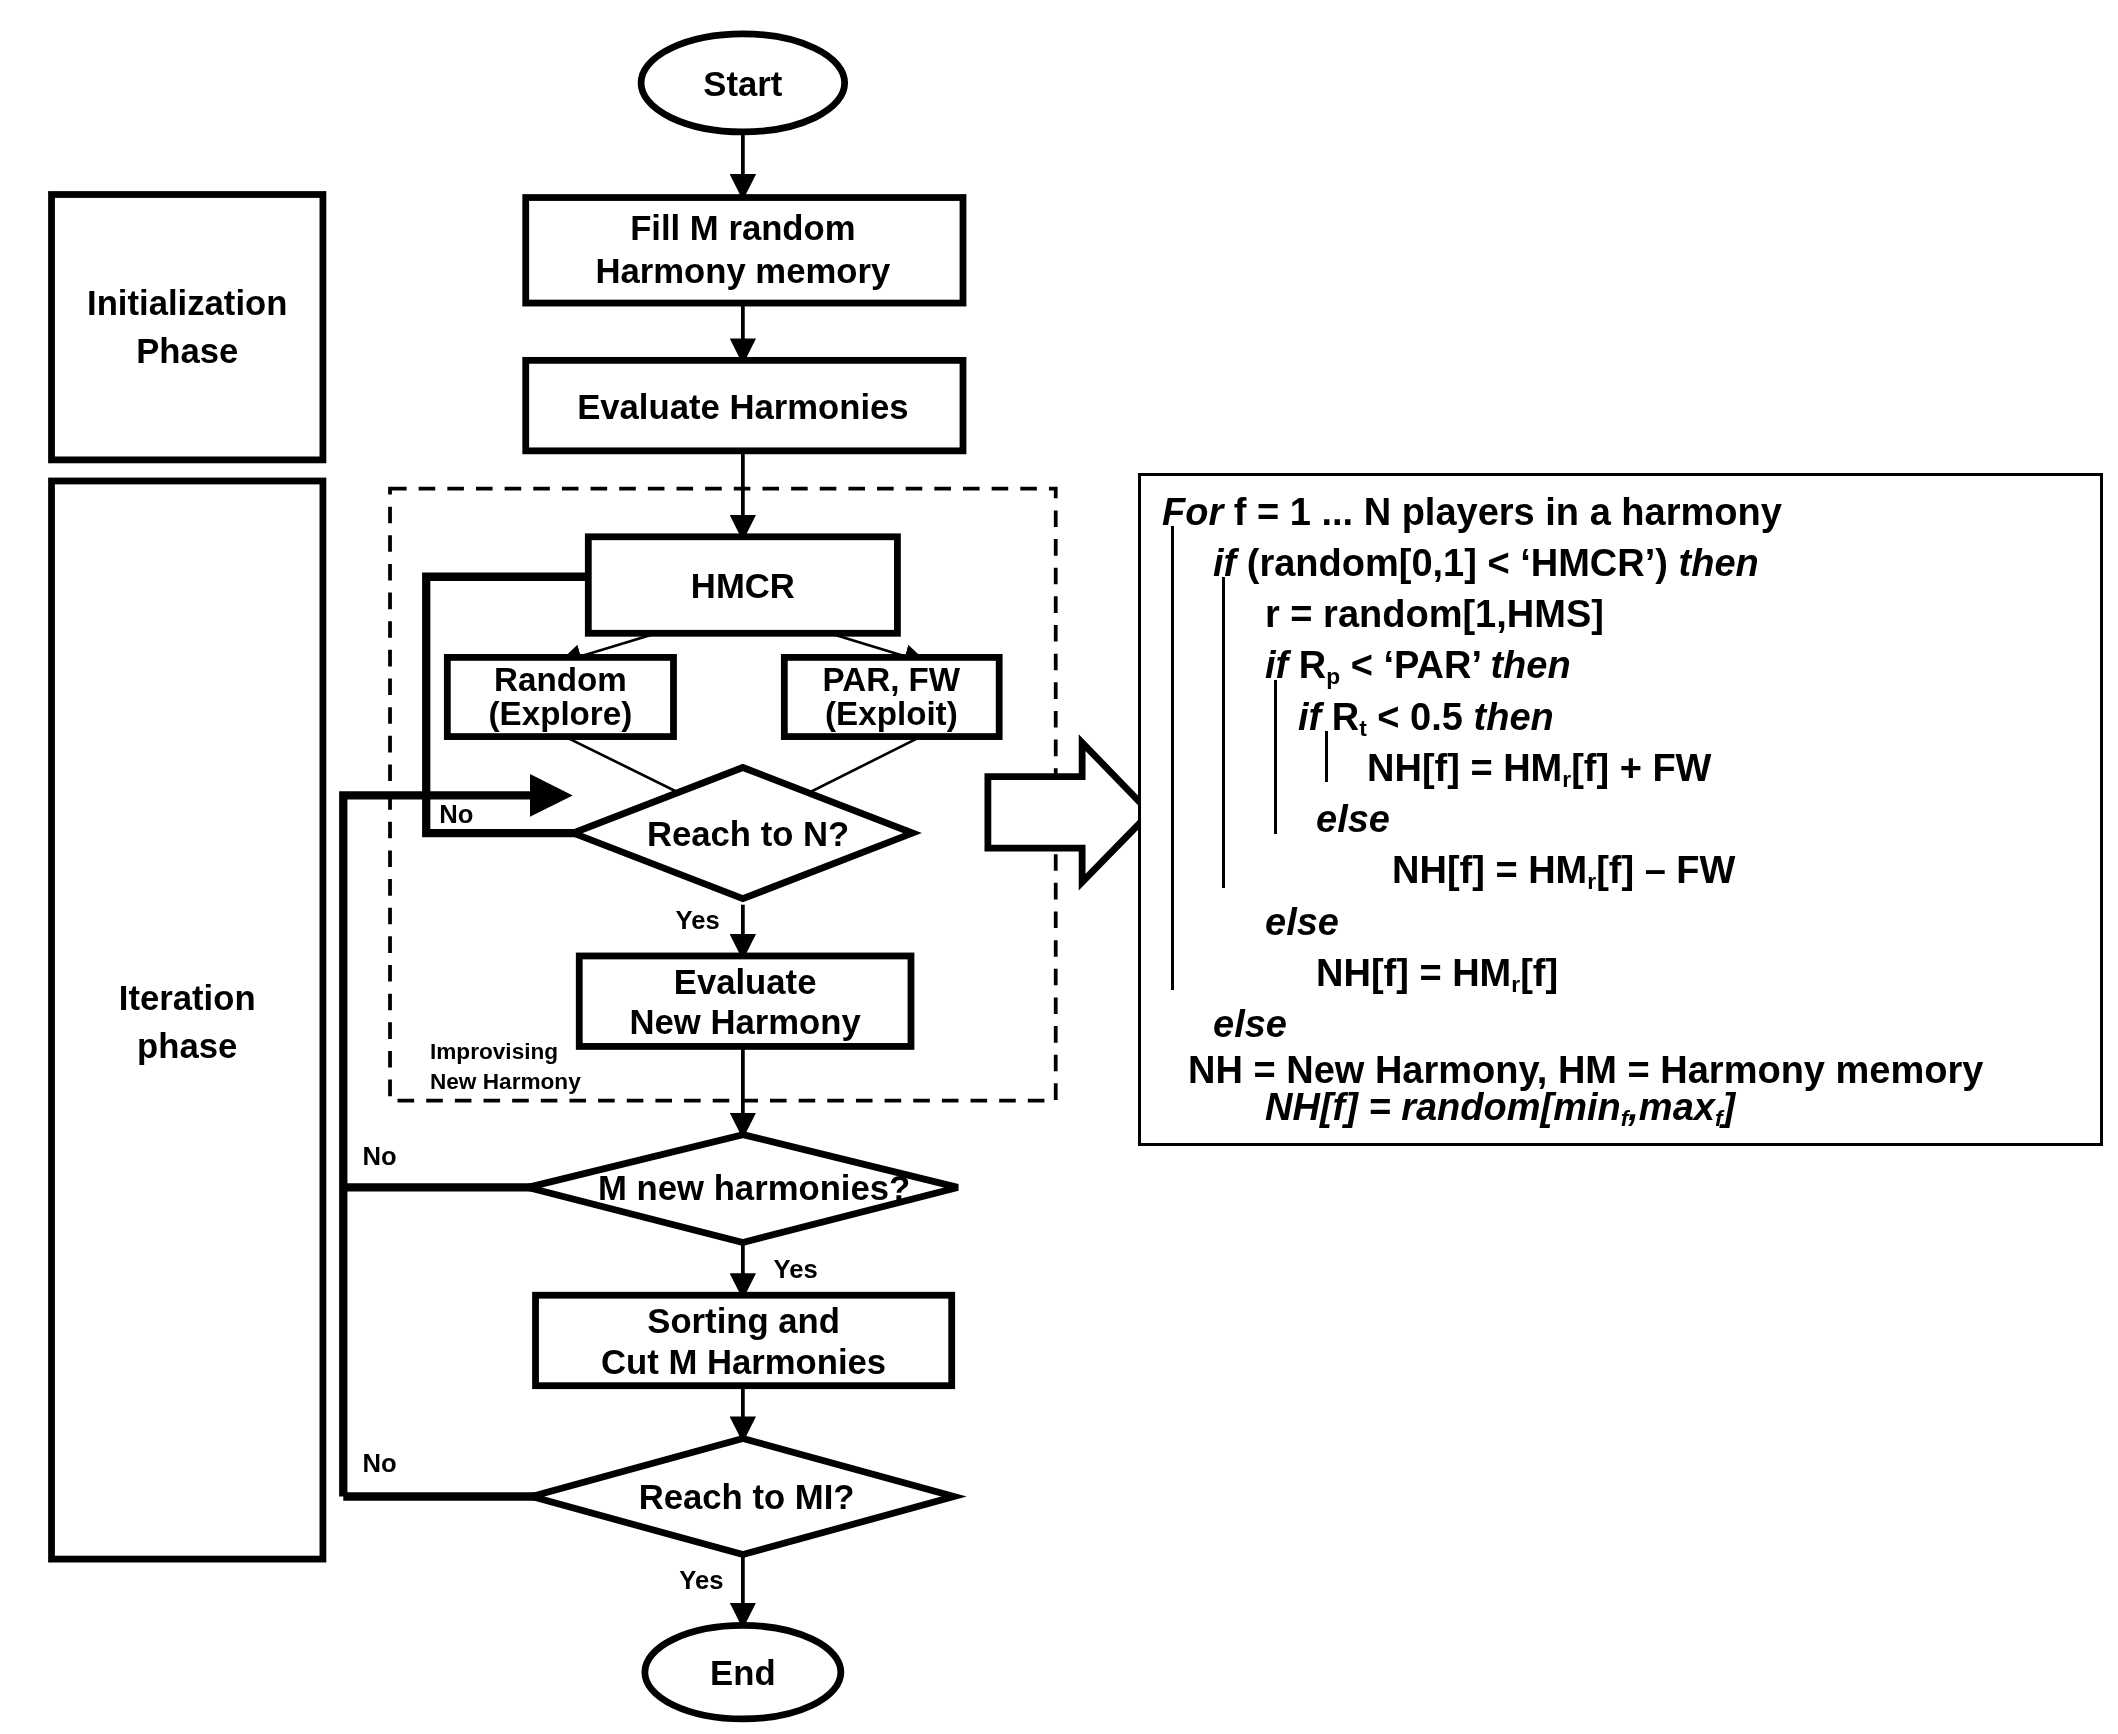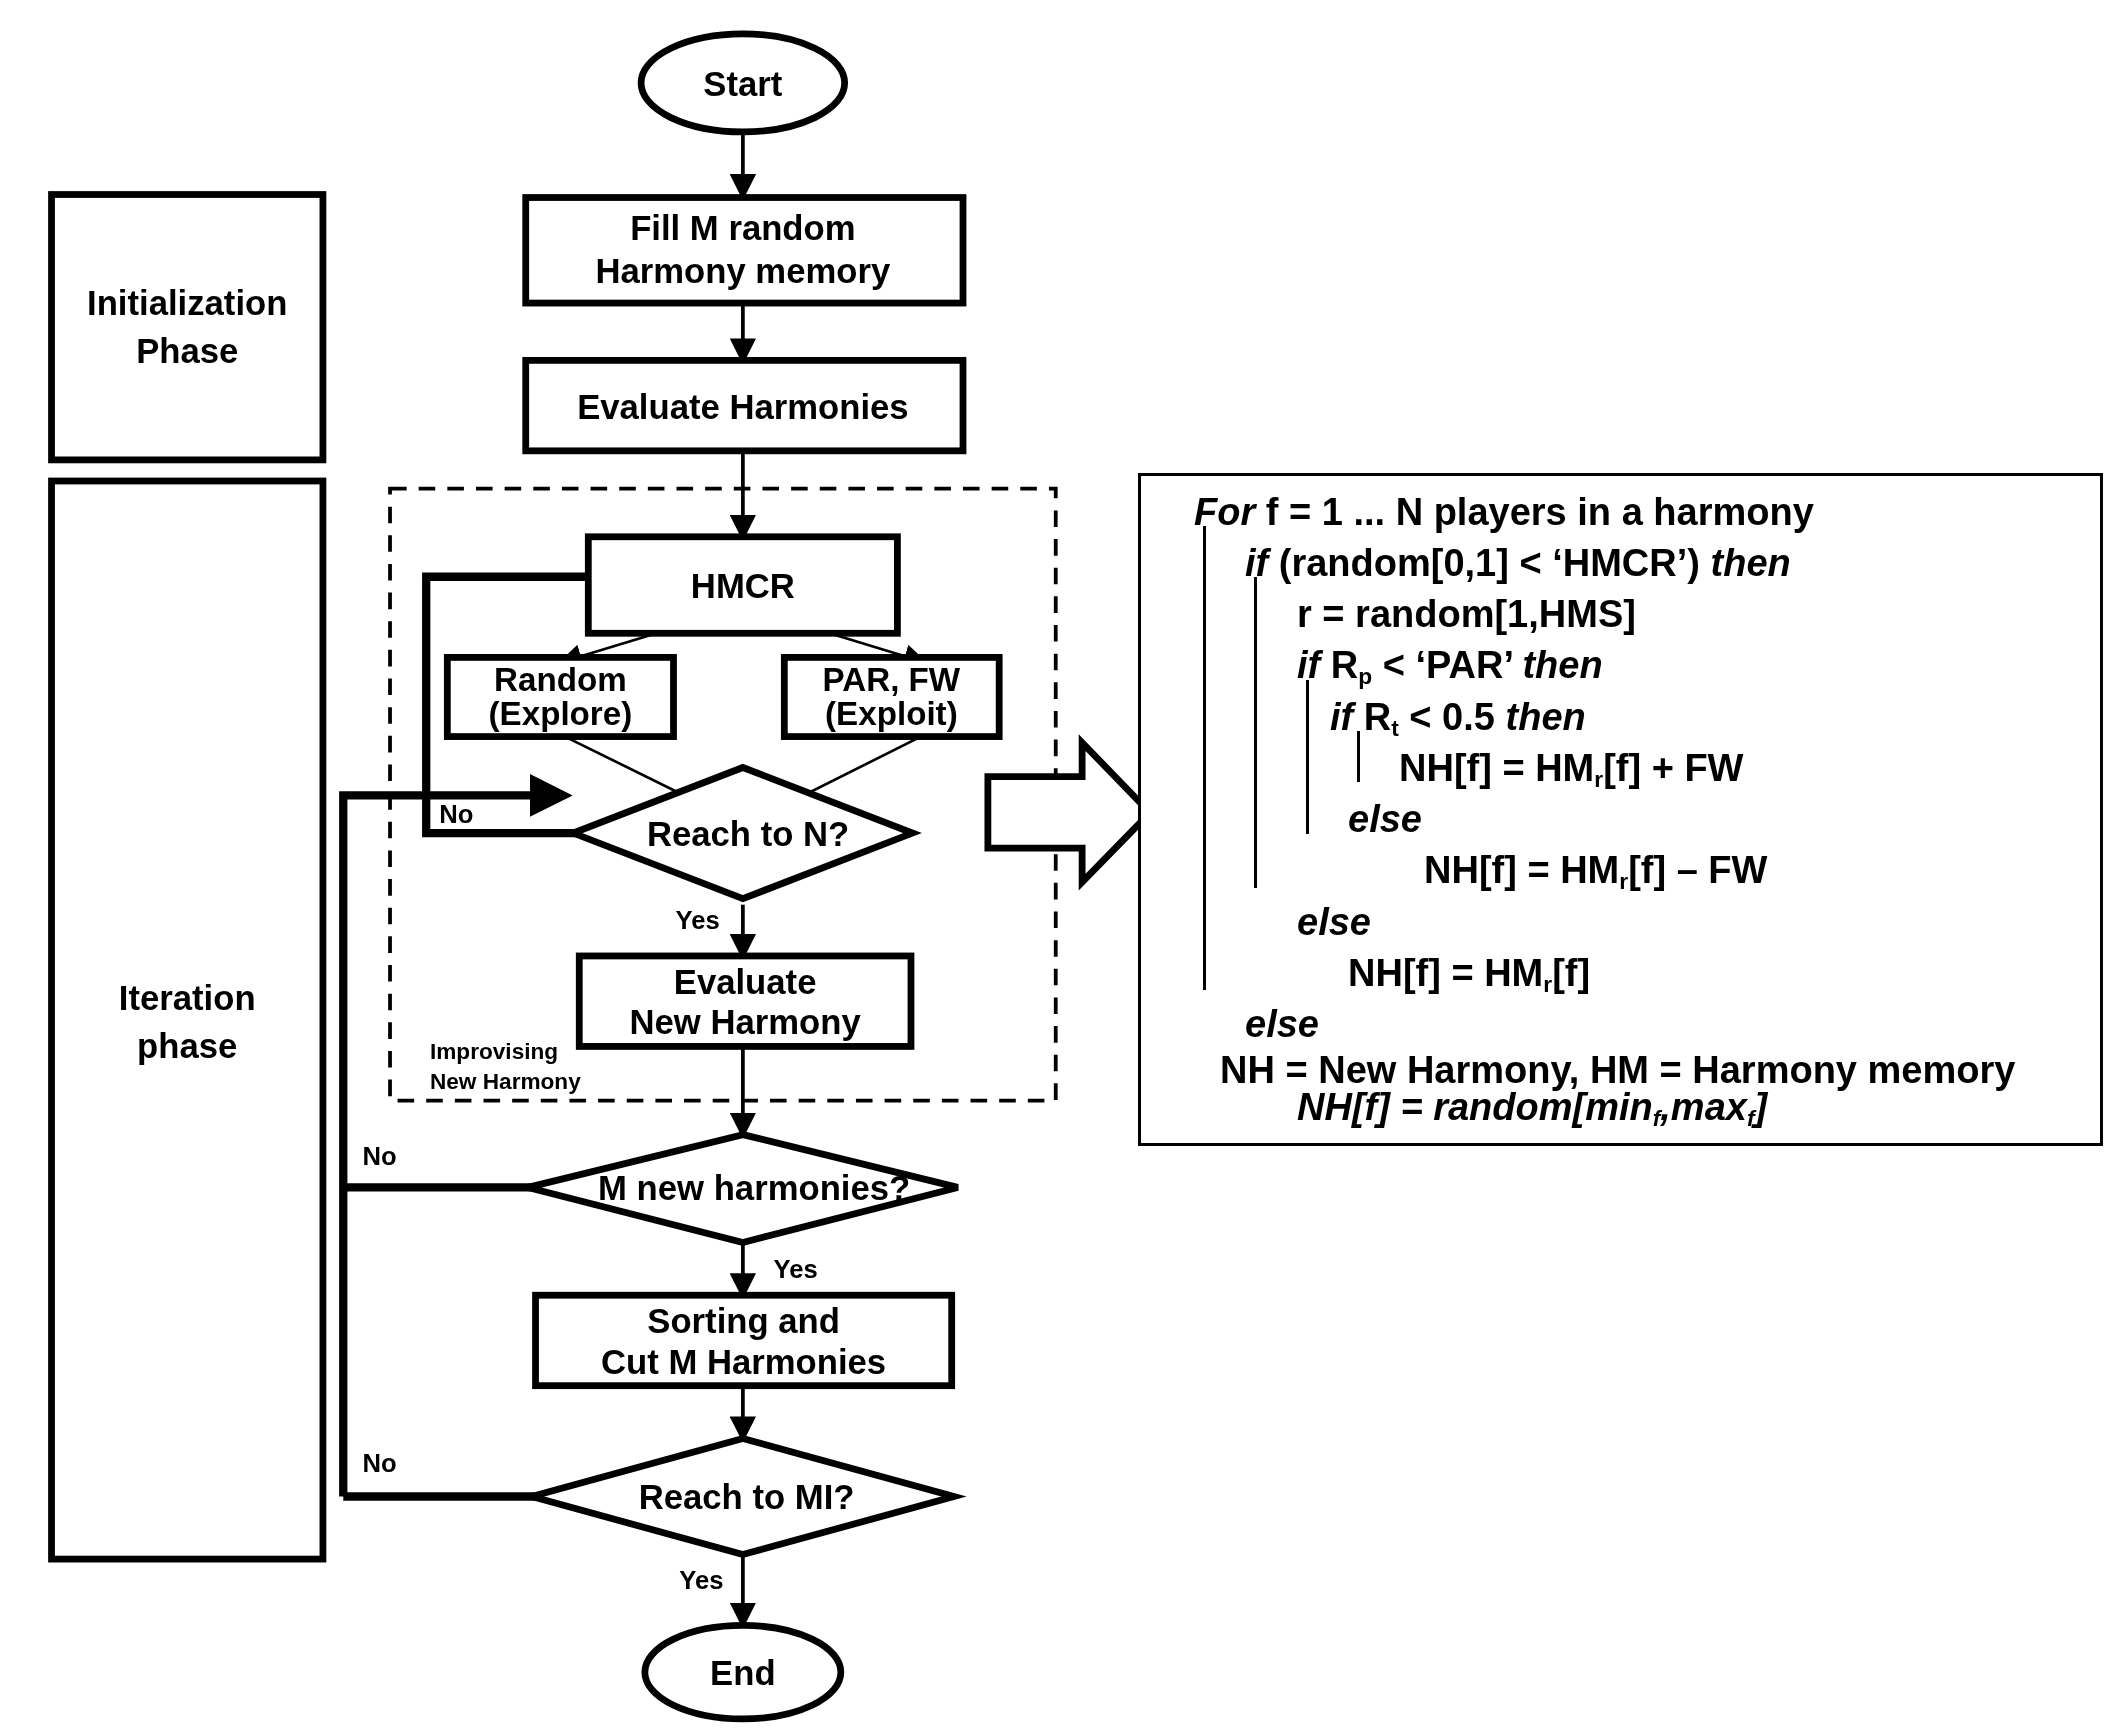--- a/index.html
+++ b/index.html
@@ -27,21 +27,20 @@
   .dashbox { fill: none; stroke: #000000; stroke-width: 5; stroke-dasharray: 22 16; }
 
   
   #pseudo-panel {
     position: absolute;
     left: 1138px; top: 473px;
     width: 965px; height: 673px;
     border: 3.8px solid #000;
     background: #fff;
     box-sizing: border-box;
-    padding-left: 32px;
   }
   #pseudo-inner { position: relative; width: 100%; height: 100%; }
   .pc-line {
     position: absolute;
     font-family: "Liberation Sans", sans-serif;
     font-size: 38px;
     font-weight: bold;
     white-space: nowrap;
     color: #000;
     line-height: 1;

